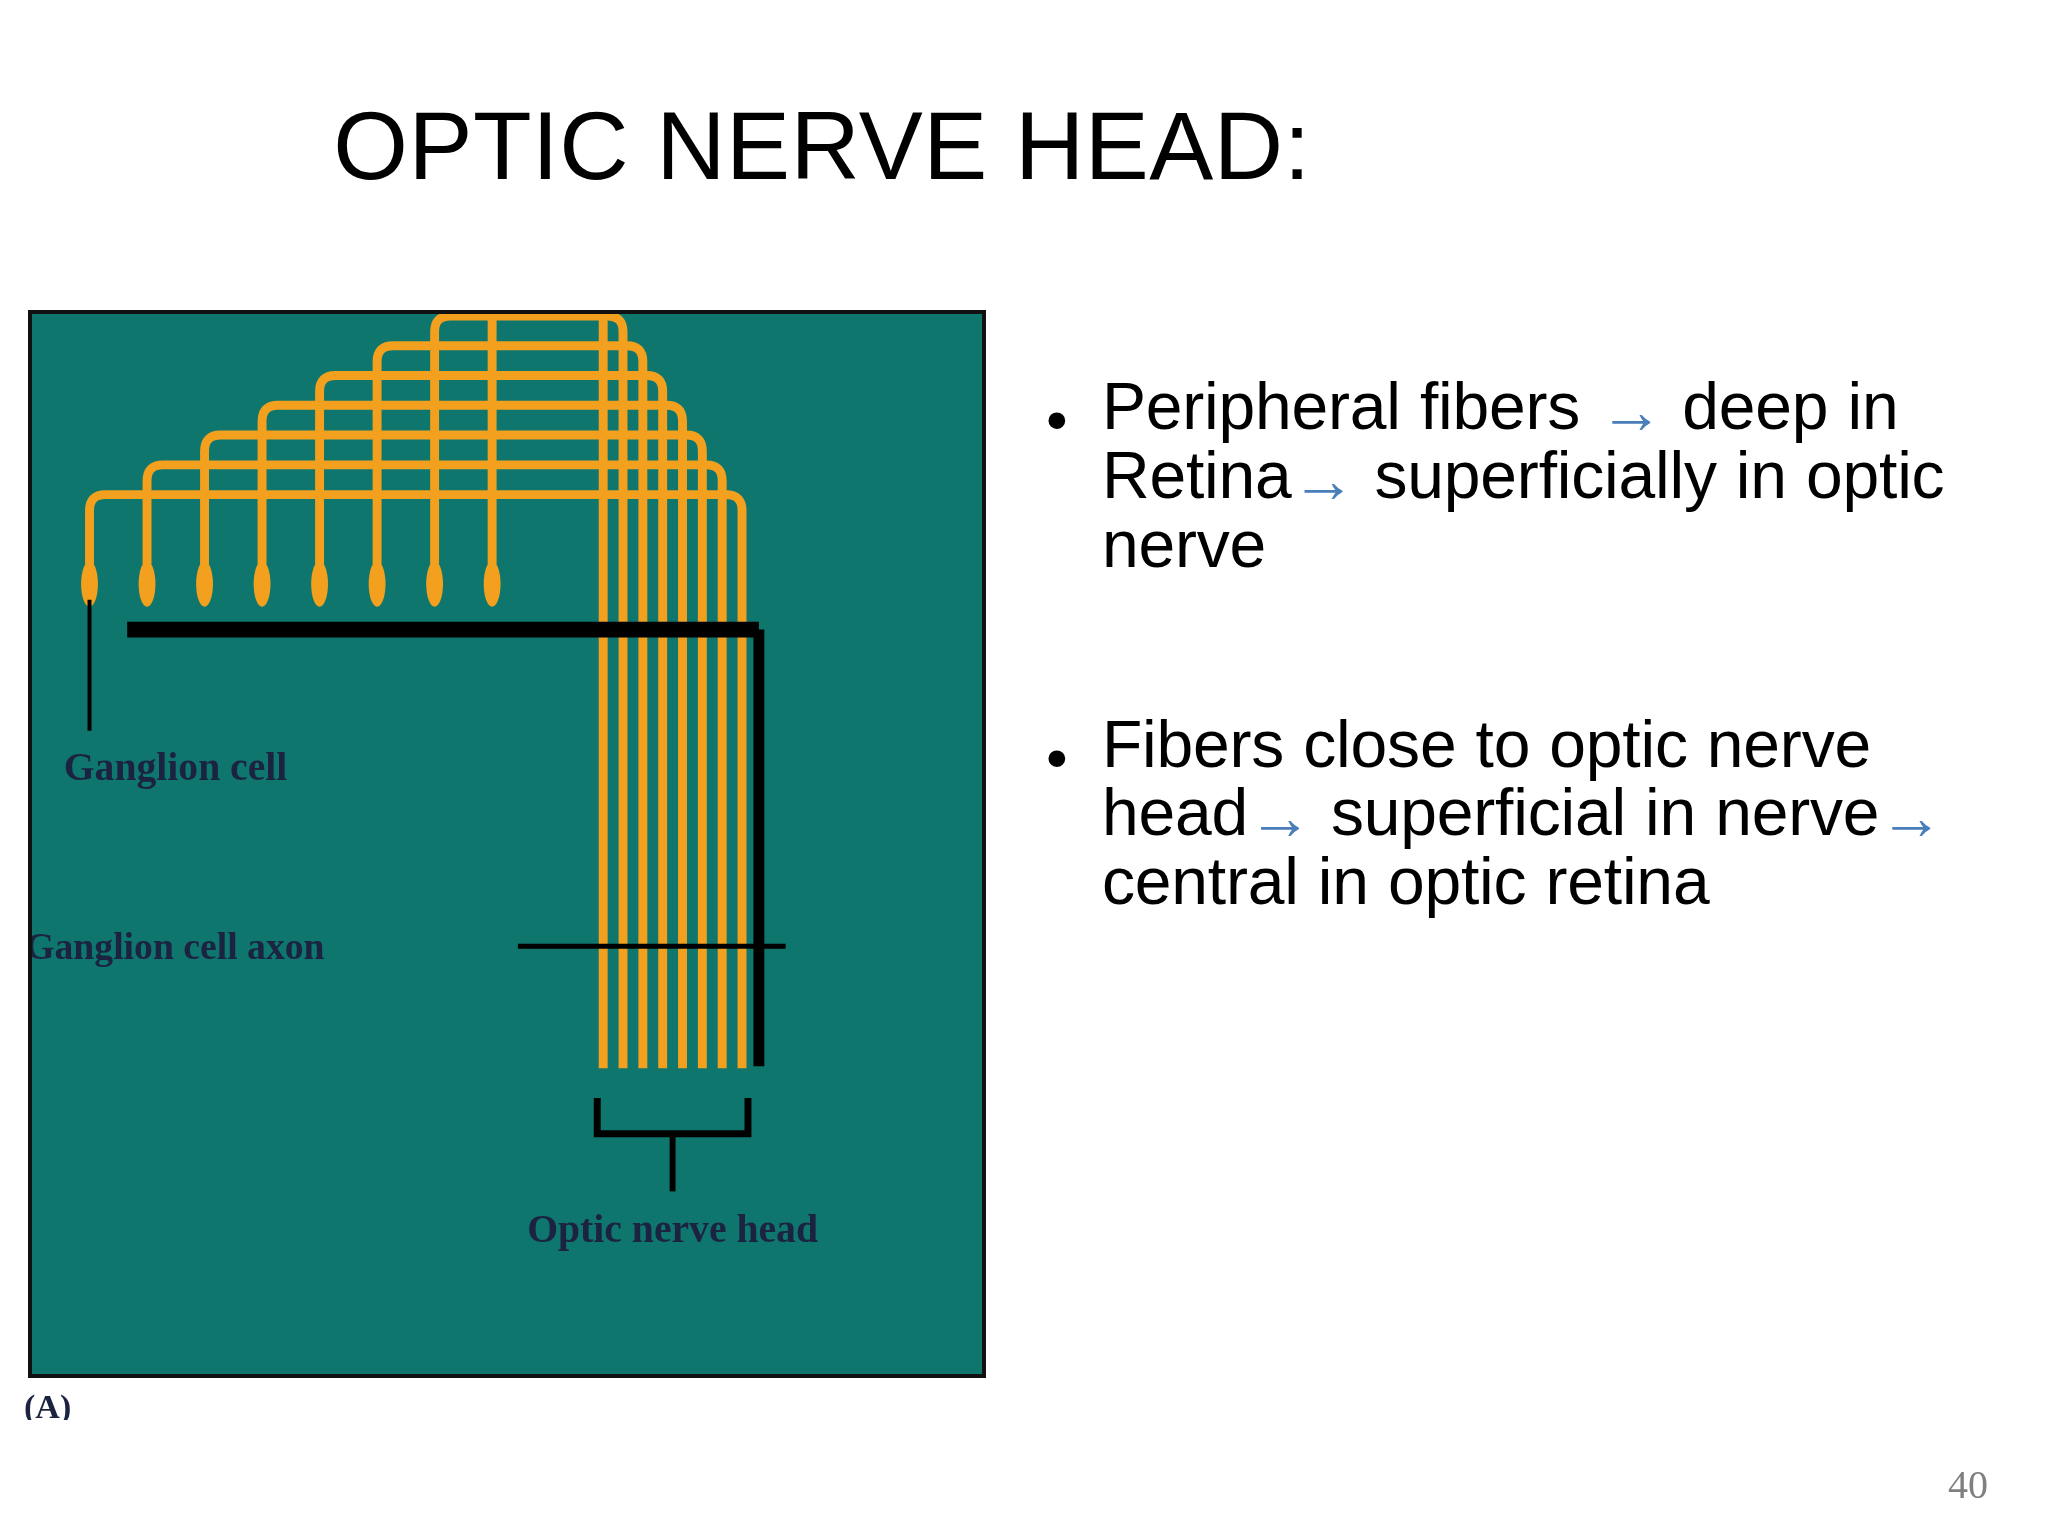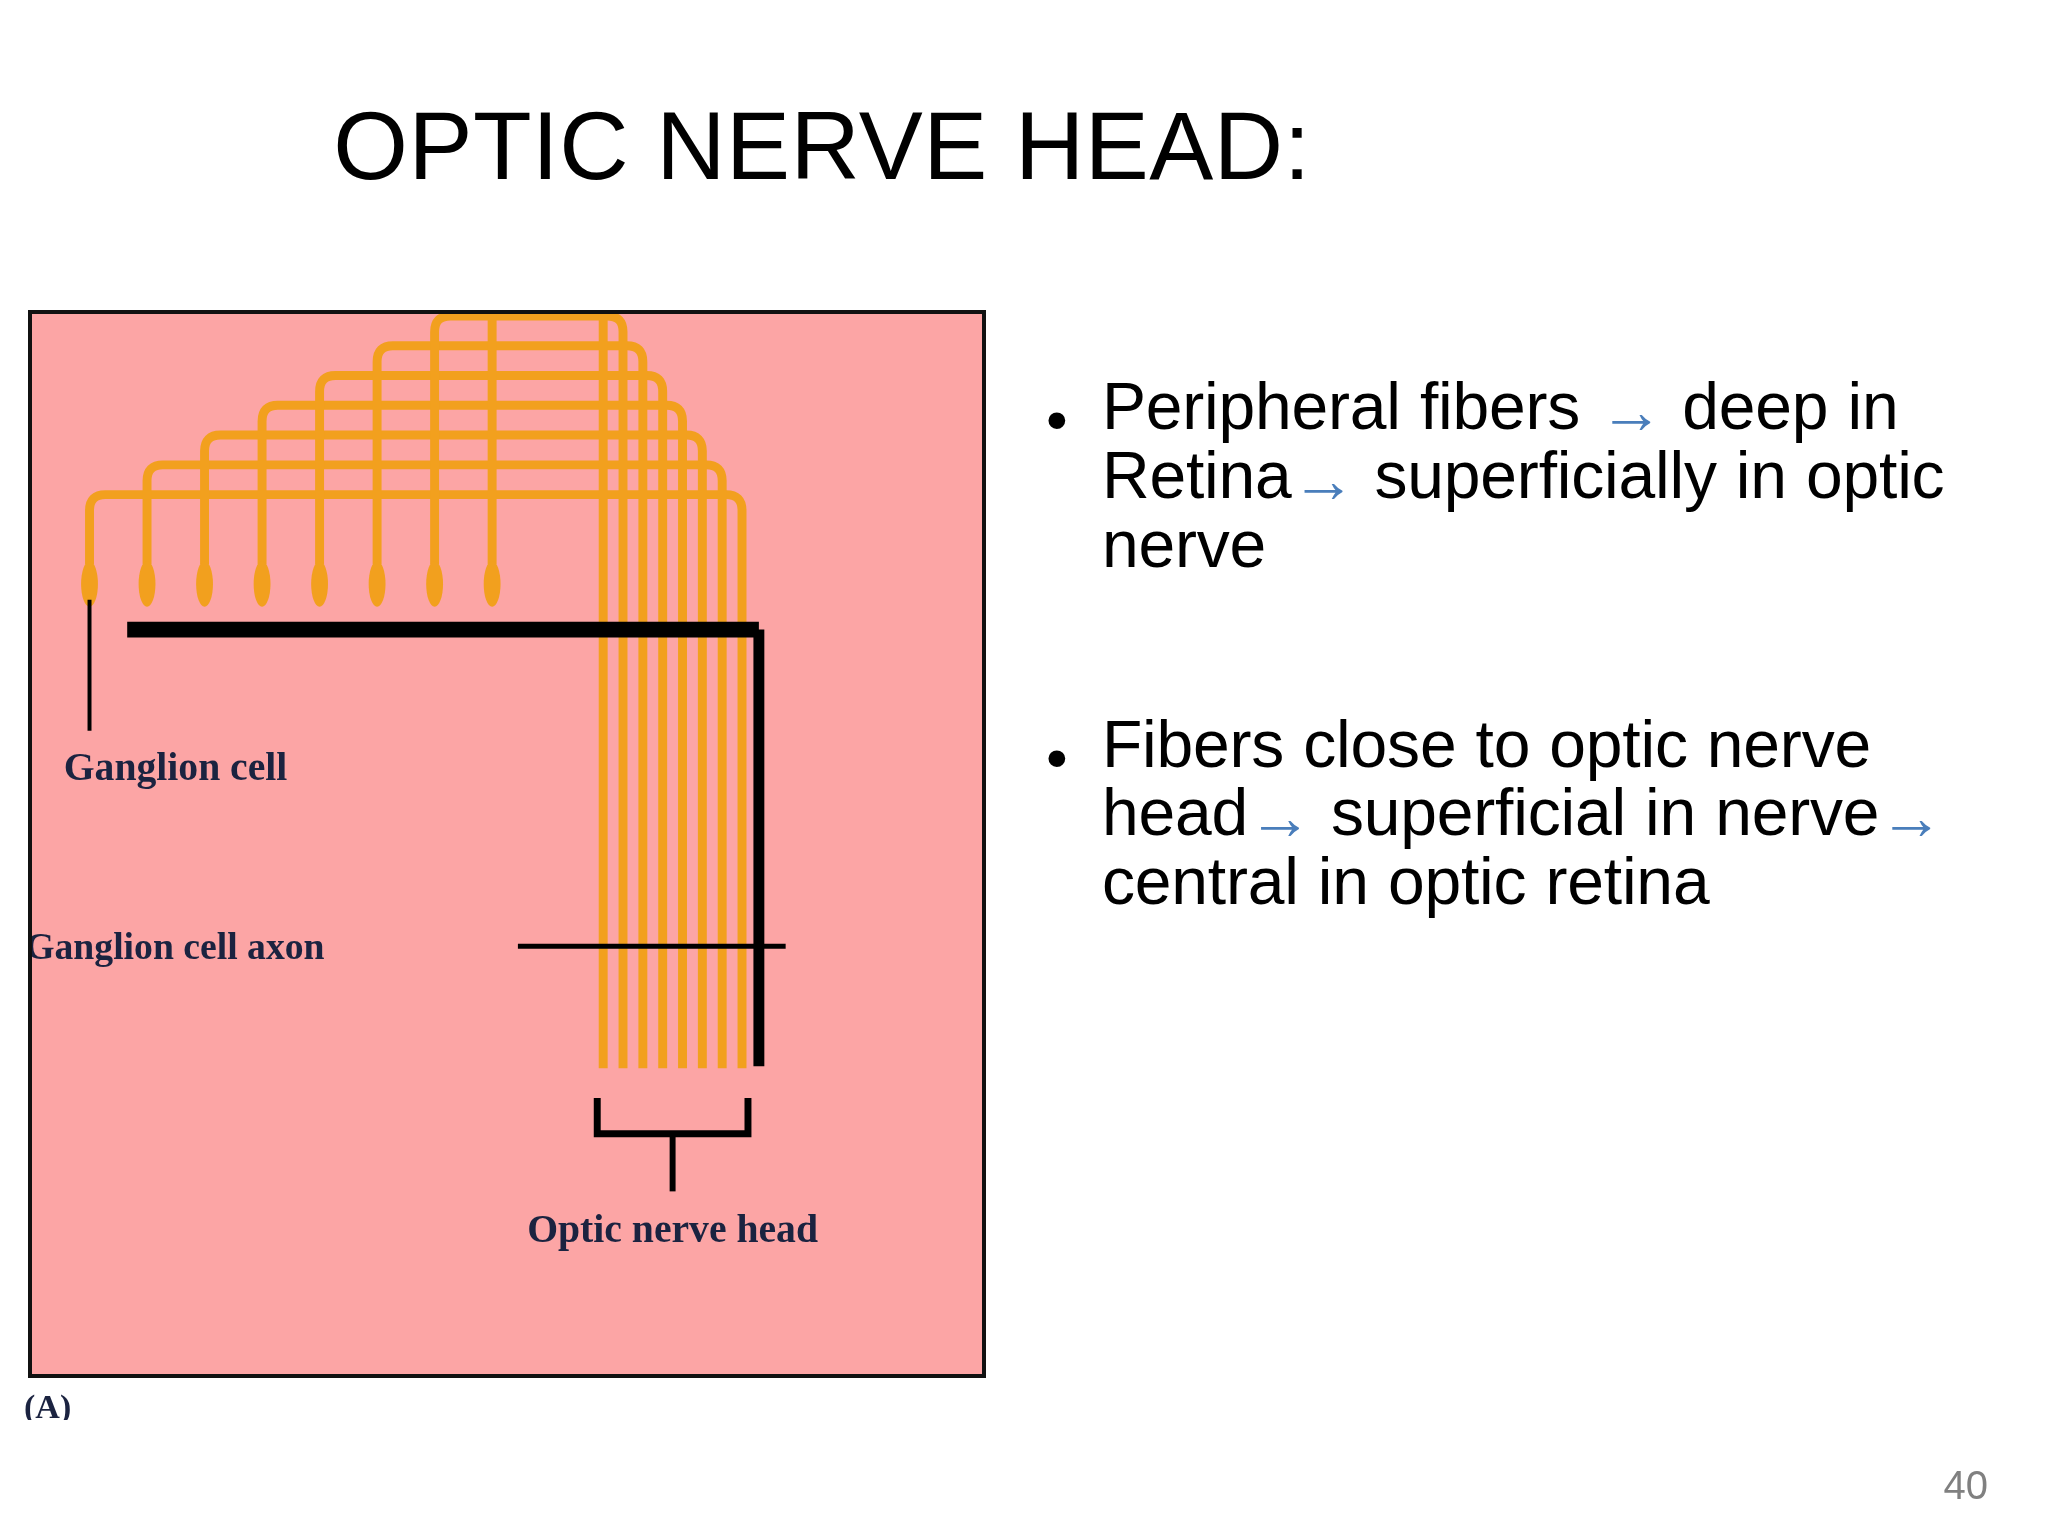--- a/index.html
+++ b/index.html
@@ -33,21 +33,21 @@
   }
 
   
   #figure-panel {
     position: absolute;
     left: 28px;
     top: 310px;
     width: 958px;
     height: 1068px;
     border: 4px solid #111111;
-    background: #fca5a5;
+    background: #0f766e;
     box-sizing: border-box;
   }
   #figure-svg {
     position: absolute;
     left: 0;
     top: 0;
     width: 100%;
     height: 100%;
     display: block;
   }
@@ -105,21 +105,21 @@
   }
   .bullet-gap {
     height: 132px;
   }
 
   
   #page-number {
     position: absolute;
     right: 60px;
     bottom: 28px;
-    font-family: Liberation Sans, sans-serif;
+    font-family: Liberation Serif, serif;
     font-size: 40px;
     color: #808080;
   }
 
   
   .fig-label {
     font-family: "Liberation Serif", serif;
     font-weight: 700;
     fill: #1b2340;
   }

